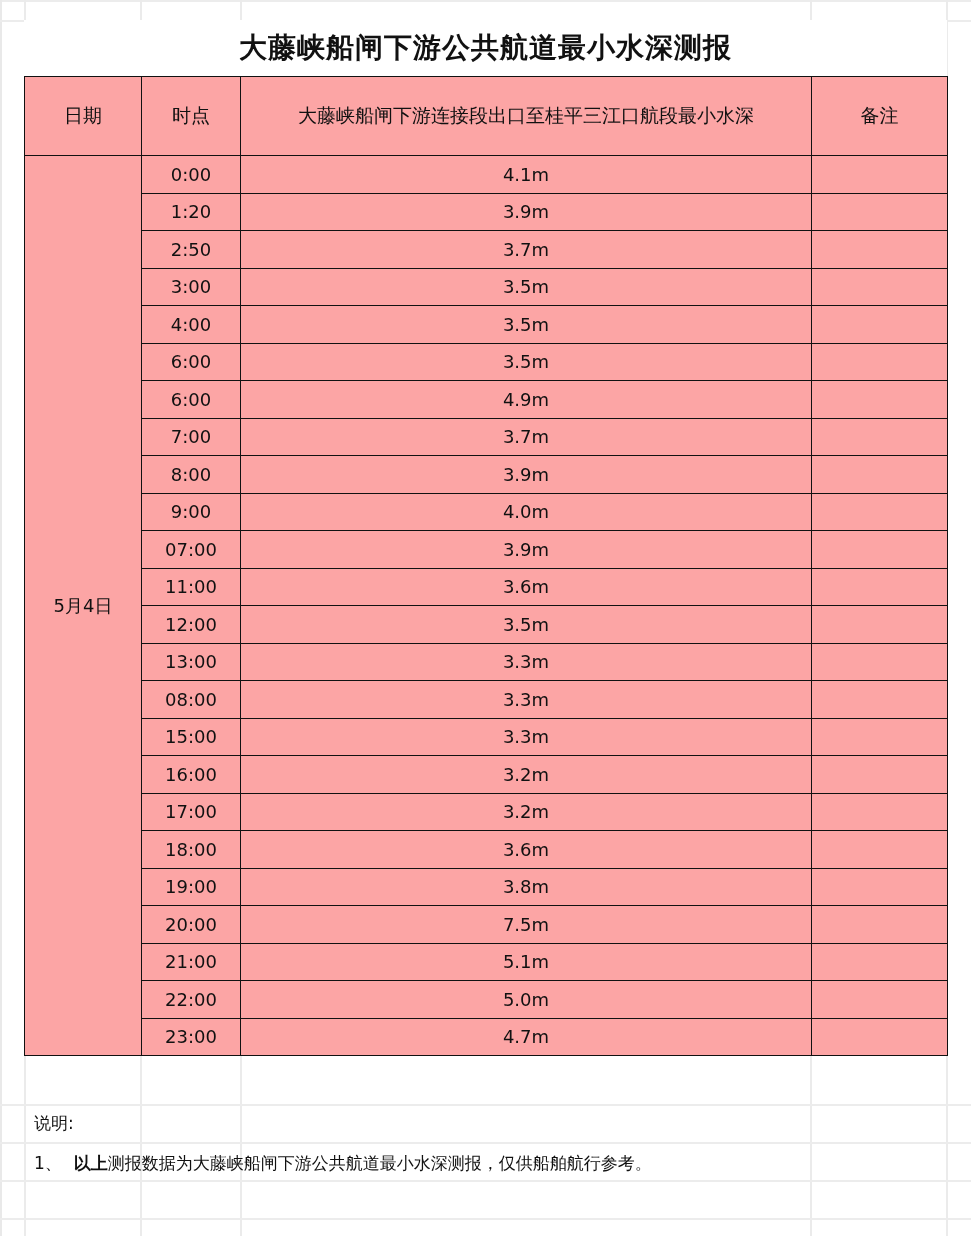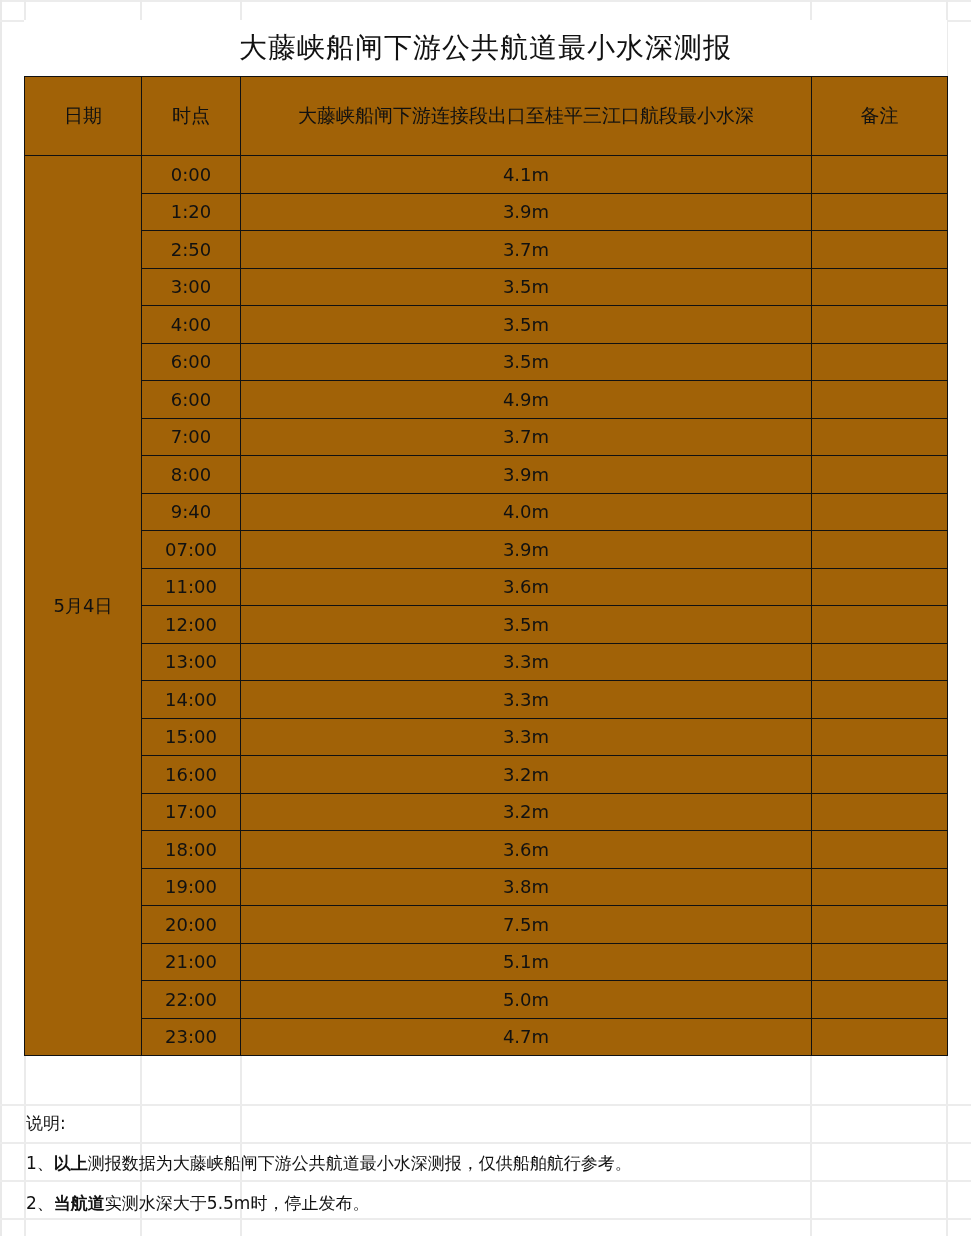--- a/index.html
+++ b/index.html
@@ -15,39 +15,39 @@
     background-image:
       linear-gradient(to right, #e9e9e9 0, #e9e9e9 2px, transparent 2px),
       linear-gradient(to bottom, #ececec 0, #ececec 2px, transparent 2px);
   }
   .vline { position:absolute; top:0; width:2px; height:1236px; background:#ebebeb; }
   .hline { position:absolute; left:0; width:971px; height:2px; background:#ececec; }
 
   .sheet { position:absolute; left:24px; top:20px; width:923px; }
   .title {
     height:56px; background:#fff; text-align:center; line-height:56px;
-    font-size:28px; letter-spacing:1px; color:#111;
+    font-size:28px; letter-spacing:1px; color:#111;font-weight:bold;
   }
   table {
-    border-collapse:collapse; width:923px; table-layout:fixed; background:#a16207;
+    border-collapse:collapse; width:923px; table-layout:fixed; background:#fca5a5;
   }
   th, td {
     border:1.5px solid #111; text-align:center; padding:0;
     font-weight:normal; font-size:18px; color:#111;
   }
   thead th { height:78px; font-size:19px; }
   tbody td { height:36.5px; }
   col.c-date { width:117px; }
   col.c-time { width:99px; }
   col.c-depth { width:571px; }
   col.c-note { width:136px; }
 
   .notes { position:absolute; left:26px; top:1104px; font-size:17px; color:#111; }
-  .notes div { height:40px; line-height:38px; white-space:nowrap; }
-  .notes .bold { font-weight:bold; }
+  .notes div { height:40px; line-height:38px; white-space:nowrap;padding-left:8px; }
+  .notes .bold { font-weight:bold;margin-left:12px; }
 </style>
 </head>
 <body>
 
 <div class="gridbg">
   <div class="vline" style="left:24px"></div>
   <div class="vline" style="left:140px"></div>
   <div class="vline" style="left:240px"></div>
   <div class="vline" style="left:810px"></div>
   <div class="vline" style="left:946px"></div>
@@ -116,21 +116,21 @@
           <td>7:00</td>
           <td>3.7m</td>
           <td></td>
         </tr>
         <tr>
           <td>8:00</td>
           <td>3.9m</td>
           <td></td>
         </tr>
         <tr>
-          <td>9:40</td>
+          <td>9:00</td>
           <td>4.0m</td>
           <td></td>
         </tr>
         <tr>
           <td>07:00</td>
           <td>3.9m</td>
           <td></td>
         </tr>
         <tr>
           <td>11:00</td>
@@ -141,21 +141,21 @@
           <td>12:00</td>
           <td>3.5m</td>
           <td></td>
         </tr>
         <tr>
           <td>13:00</td>
           <td>3.3m</td>
           <td></td>
         </tr>
         <tr>
-          <td>14:00</td>
+          <td>08:00</td>
           <td>3.3m</td>
           <td></td>
         </tr>
         <tr>
           <td>15:00</td>
           <td>3.3m</td>
           <td></td>
         </tr>
         <tr>
           <td>16:00</td>
@@ -197,14 +197,13 @@
           <td>4.7m</td>
           <td></td>
         </tr>
       </tbody>
   </table>
 </div>
 
 <div class="notes">
   <div>说明:</div>
   <div><span>1、</span><span class="bold">以上</span><span>测报数据为大藤峡船闸下游公共航道最小水深测报，仅供船舶航行参考。</span></div>
-  <div><span>2、</span><span class="bold">当航道</span><span>实测水深大于5.5m时，停止发布。</span></div>
 </div>
 
 </body></html>

